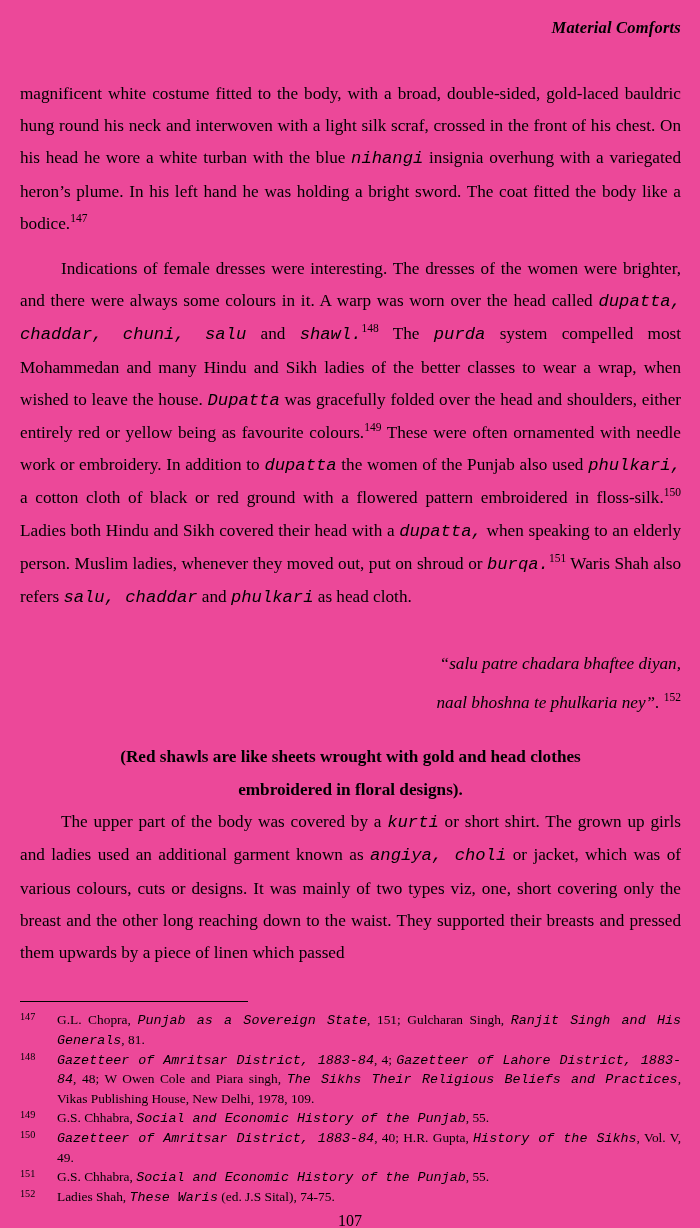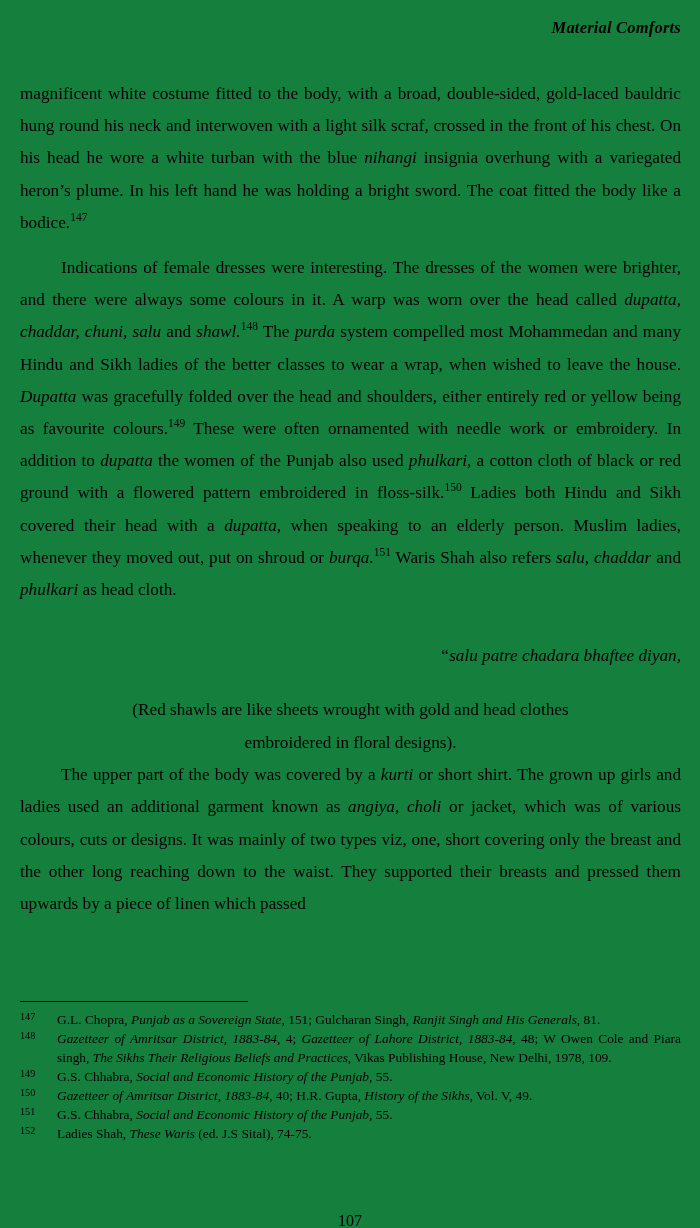--- a/index.html
+++ b/index.html
@@ -4,21 +4,21 @@
 <style>
   html, body {
     margin: 0;
     padding: 0;
     background: #ffffff;
   }
   .page {
     position: relative;
     width: 700px;
     height: 1228px;
-    background: #15803d;
+    background: #ec4899;
     overflow: hidden;
     font-family: "Liberation Serif", "DejaVu Serif", serif;
     color: #000000;
     box-sizing: border-box;
   }
 
   
   .running-head {
     position: absolute;
     top: 18px;
@@ -47,21 +47,21 @@
     text-justify: inter-word;
     hyphens: none;
   }
   p.para + p.para {
     margin-top: 13px;
   }
   p.indent {
     text-indent: 41px;
   }
 
-  i, .it { font-style: italic; }
+  i, .it { font-style: italic; font-family: Liberation Mono, monospace; }
 
   sup.fn {
     font-size: 11.5px;
     line-height: 0;
     vertical-align: 0.62em;
     font-style: normal;
   }
 
   
   .verse {
@@ -76,21 +76,21 @@
     white-space: pre;
   }
 
   
   .translation {
     margin-top: 19px;
     font-size: 17.2px;
     line-height: 32.5px;
     text-align: center;
   }
-  .translation .tline { display: block; }
+  .translation .tline { display: block; font-weight: bold; }
 
   .after-verse { margin-top: 20px; }
 
   
   .footnotes {
     position: absolute;
     left: 20px;
     top: 1001px;
     width: 661px;
   }
@@ -136,20 +136,21 @@
   <div class="running-head">Material Comforts</div>
 
   <div class="body-col">
 
     <p class="para"><span>magnificent white costume fitted to the body, with a broad, double-sided, gold-laced bauldric hung round his neck and interwoven with a light silk scraf, crossed in the front of his chest. On his head he wore a white turban with the blue </span><i>nihangi</i><span> insignia overhung with a variegated heron’s plume. In his left hand he was holding a bright sword. The coat fitted the body like a bodice.</span><sup class="fn">147</sup></p>
 
     <p class="para indent"><span>Indications of female dresses were interesting. The dresses of the women were brighter, and there were always some colours in it. A warp was worn over the head called </span><i>dupatta, chaddar, chuni, salu</i><span> and </span><i>shawl.</i><sup class="fn">148</sup><span> The </span><i>purda</i><span> system compelled most Mohammedan and many Hindu and Sikh ladies of the better classes to wear a wrap, when wished to leave the house. </span><i>Dupatta</i><span> was gracefully folded over the head and shoulders, either entirely red or yellow being as favourite colours.</span><sup class="fn">149</sup><span> These were often ornamented with needle work or embroidery. In addition to </span><i>dupatta</i><span> the women of the Punjab also used </span><i>phulkari,</i><span> a cotton cloth of black or red ground with a flowered pattern embroidered in floss-silk.</span><sup class="fn">150</sup><span> Ladies both Hindu and Sikh covered their head with a </span><i>dupatta,</i><span> when speaking to an elderly person. Muslim ladies, whenever they moved out, put on shroud or </span><i>burqa.</i><sup class="fn">151</sup><span> Waris Shah also refers </span><i>salu, chaddar</i><span> and </span><i>phulkari</i><span> as head cloth.</span></p>
 
     <div class="verse">
       <span class="vline">“salu patre chadara bhaftee diyan,</span>
+      <span class="vline"><span>naal bhoshna te phulkaria ney”.</span><span style="font-style:normal;"> </span><sup class="fn">152</sup></span>
     </div>
 
     <div class="translation">
       <span class="tline">(Red shawls are like sheets wrought with gold and head clothes</span>
       <span class="tline">embroidered in floral designs).</span>
     </div>
 
     <p class="para indent after-verse"><span>The upper part of the body was covered by a </span><i>kurti</i><span> or short shirt. The grown up girls and ladies used an additional garment known as </span><i>angiya, choli</i><span> or jacket, which was of various colours, cuts or designs. It was mainly of two types viz, one, short covering only the breast and the other long reaching down to the waist. They supported their breasts and pressed them upwards by a piece of linen which passed</span></p>
 
   </div>

